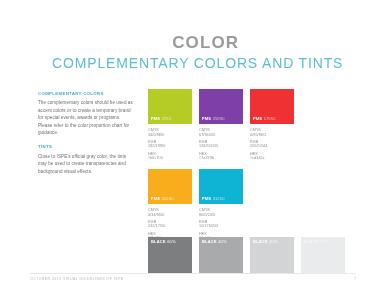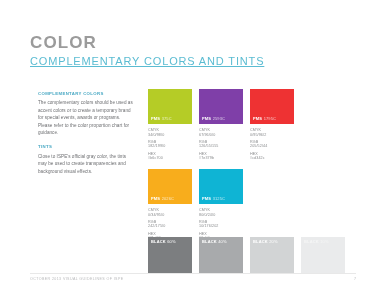--- a/index.html
+++ b/index.html
@@ -19,39 +19,39 @@
     position: relative;
     width: 386px;
     height: 300px;
     background: #ffffff;
     box-sizing: border-box;
   }
 
   
   .header {
     position: absolute;
-    left: 30px;
+    left: 52px;
     top: 34px;
+    text-align: center;
   }
   .title {
     font-size: 17px;
     letter-spacing: 1.1px;
     color: #9b9b9b;
     font-weight: bold;
     line-height: 1;
     margin: 0;
   }
   .subtitle {
-    font-size: 11px;
+    font-size: 14px;
     letter-spacing: 0.85px;
     color: #5bbcd2;
     margin: 5px 16px 0 0;
     line-height: 1;
     white-space: nowrap;
-    text-decoration: underline;
   }
 
   
   .copy {
     position: absolute;
     left: 38px;
     top: 92px;
     width: 95px;
   }
   .copy-heading {

